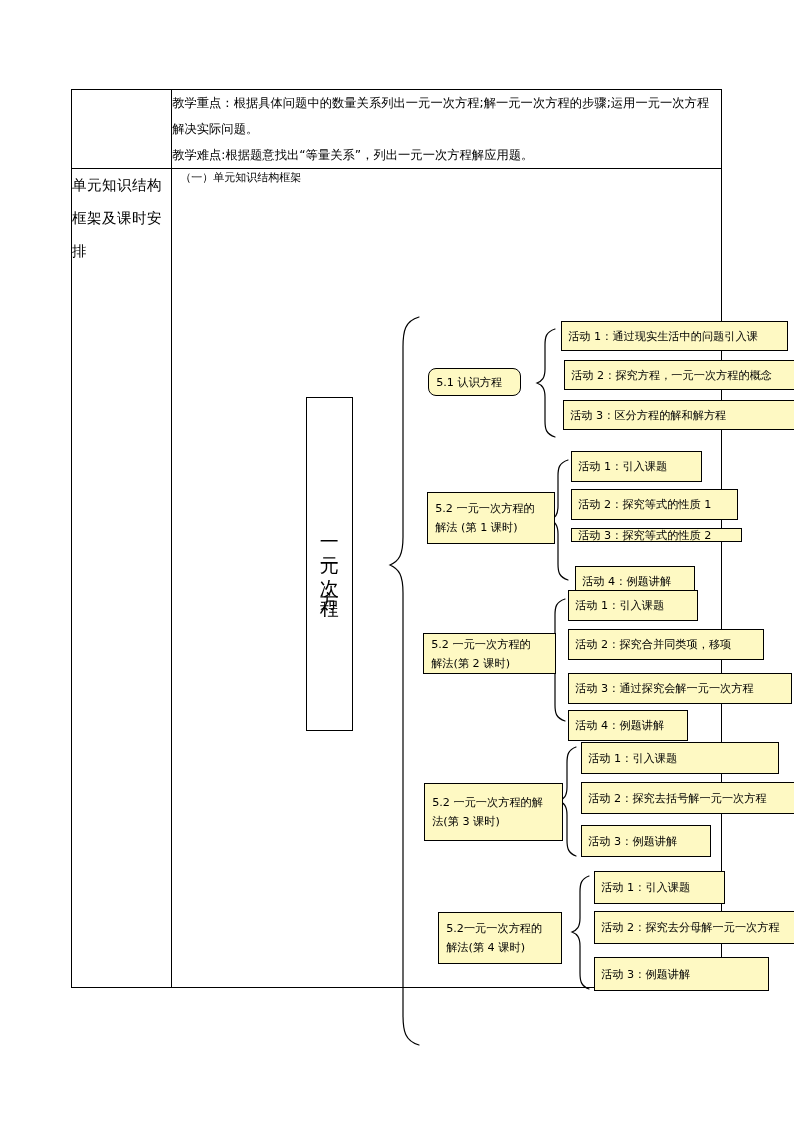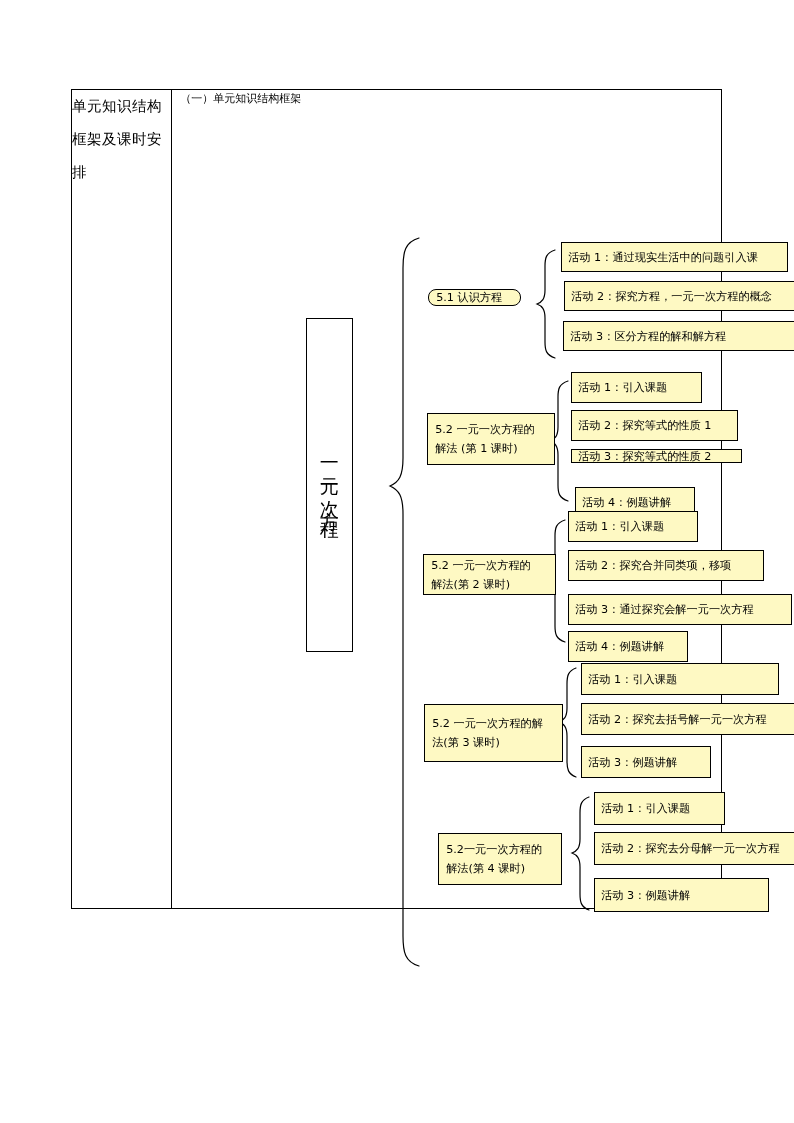--- a/index.html
+++ b/index.html
@@ -133,20 +133,27 @@
 </head>
 <body>
 
 <table id="doc-table">
   <colgroup>
     <col class="col-label">
     <col class="col-body">
   </colgroup>
   <tbody>
     <tr>
+      <td></td>
+      <td class="focus-cell">
+        <p>教学重点：根据具体问题中的数量关系列出一元一次方程;解一元一次方程的步骤;运用一元一次方程解决实际问题。</p>
+        <p>教学难点:根据题意找出“等量关系”，列出一元一次方程解应用题。</p>
+      </td>
+    </tr>
+    <tr>
       <td class="unit-label">
         <span>单元知识结构框架及课时安排</span>
       </td>
       <td class="diagram-cell">
         <div class="section-title">（一）单元知识结构框架</div>
 
         <div class="canvas">
 
           <svg width="549" height="818" viewBox="0 0 549 818">
             <g fill="none" stroke="#000000" stroke-width="1.2" stroke-linecap="round">
@@ -164,21 +171,21 @@
               <path d="M 417 707 C 409 710 408 715 408 723 L 408 749 C 408 758 405 761 400 763 C 405 765 408 768 408 777 L 408 804 C 408 812 409 817 417 820"></path>
 
               <path d="M 218 396 L 210 396" stroke="none"></path>
             </g>
           </svg>
 
           <div class="vbox" style="left:134px; top:228px; width:47px; height:334px;">
             <span class="vtext">一元一次方程</span>
           </div>
 
-          <div class="nbox topic" style="left:256px; top:199px; width:93px; height:17px;border-radius:8px;">
+          <div class="nbox topic" style="left:256px; top:199px; width:93px; height:28px;border-radius:8px;">
             <span>5.1 认识方程</span>
           </div>
           <div class="nbox act" style="left:389px; top:152px; width:227px; height:30px;">
             <span>活动 1：通过现实生活中的问题引入课</span>
           </div>
           <div class="nbox act" style="left:392px; top:191px; width:235px; height:30px;">
             <span>活动 2：探究方程，一元一次方程的概念</span>
           </div>
           <div class="nbox act" style="left:391px; top:231px; width:236px; height:30px;">
             <span>活动 3：区分方程的解和解方程</span>

